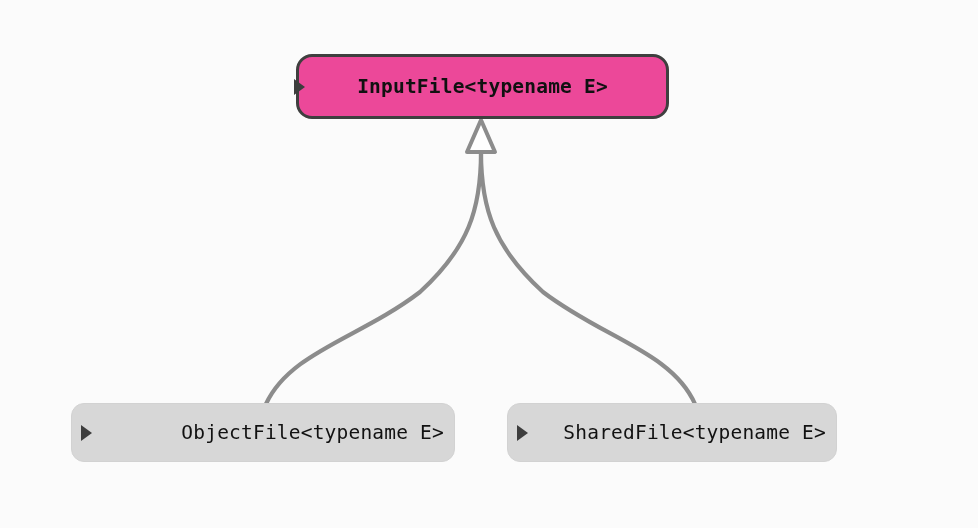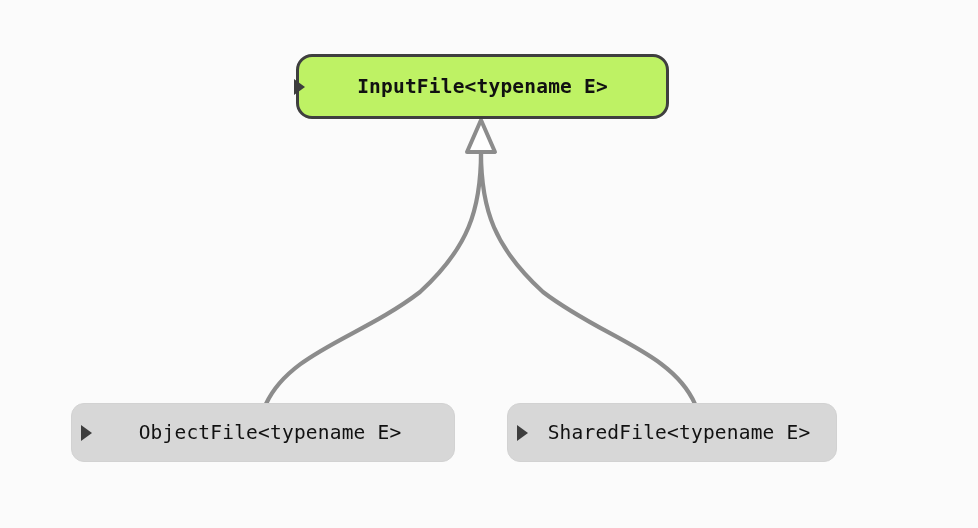--- a/index.html
+++ b/index.html
@@ -34,21 +34,21 @@
     display: flex;
     align-items: center;
     white-space: nowrap;
     border-radius: 14px;
   }
   .node-root {
     left: 296px;
     top: 54px;
     width: 373px;
     height: 65px;
-    background: #bef264;
+    background: #ec4899;
     border: 3px solid #3f3f3f;
     border-radius: 16px;
   }
   .node-child {
     height: 59px;
     background: #d7d7d7;
     border: 1px solid #d2d2d2;
     border-radius: 13px;
   }
   .node-child-left {
@@ -83,20 +83,21 @@
     letter-spacing: 0.2px;
     padding-right: 10px;
     padding-left: 4px;
   }
   .node-root .node-label {
     font-weight: bold;
     font-size: 19.5px;
   }
   .node-child .node-label {
     font-weight: normal;
+    text-align: right;
   }
 </style>
 </head>
 <body>
 
 <div id="diagram-canvas">
 
   <svg id="edge-layer" viewBox="0 0 978 528">
     <g>
       <path d="M 481 152 C 481 210 468 248 420 292 C 360 338 290 352 266 404" fill="none" stroke="#8c8c8c" stroke-width="4.2" stroke-linecap="round"></path>

